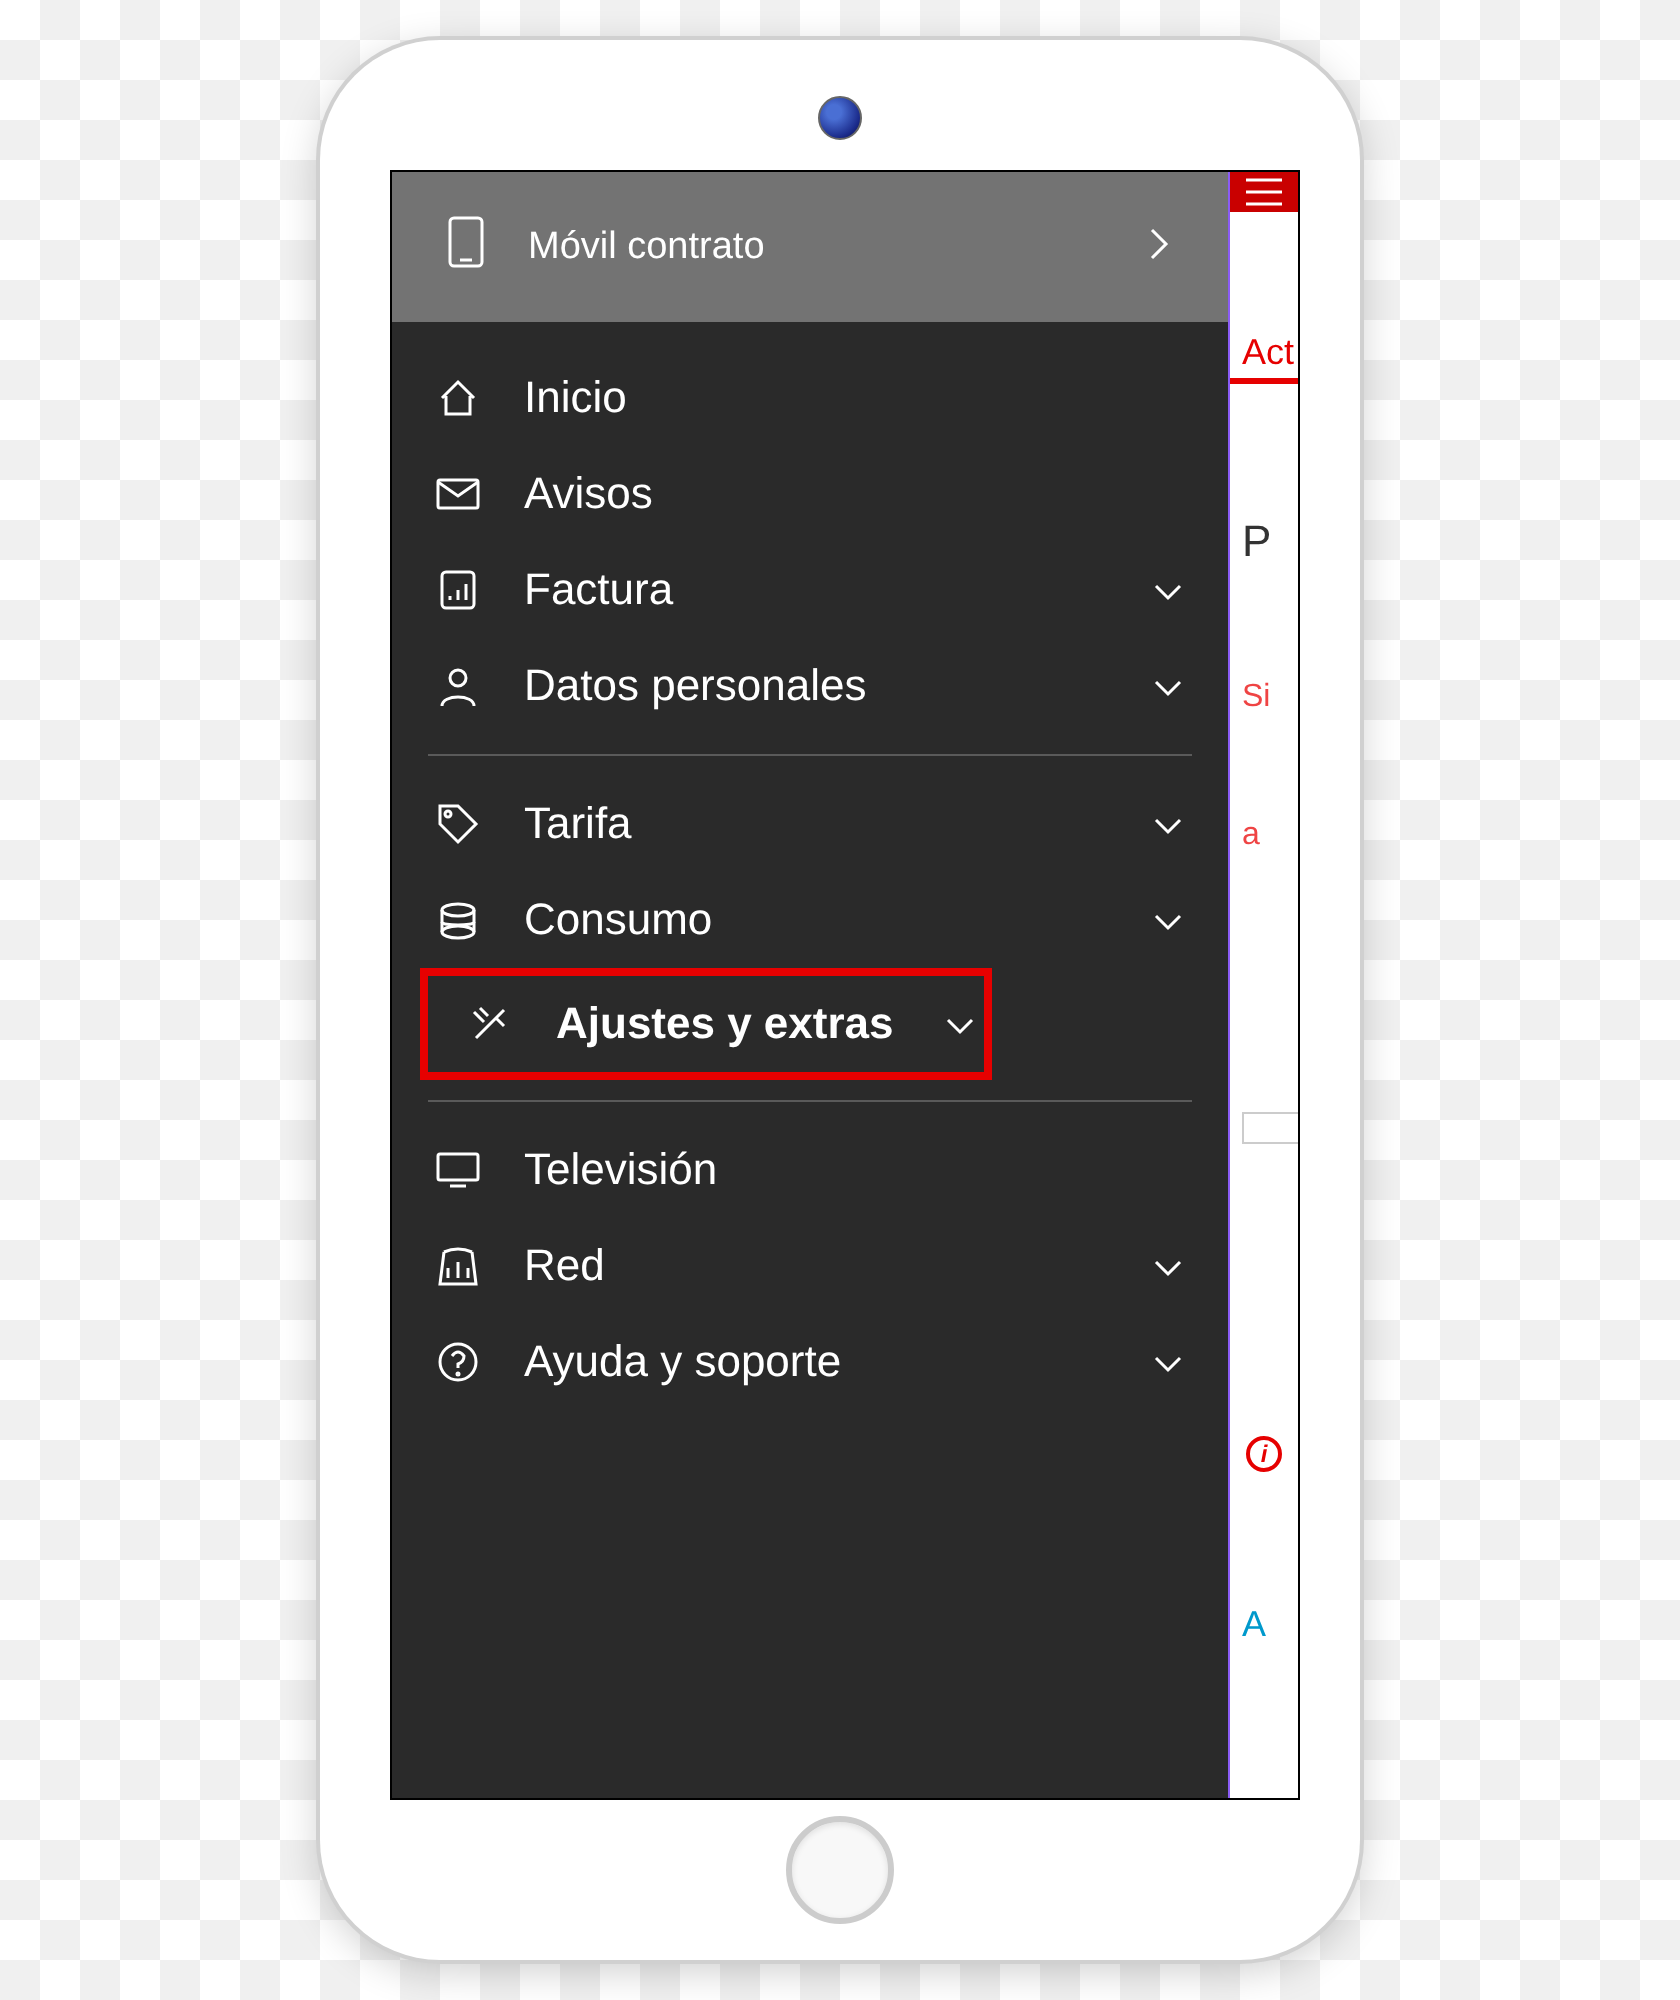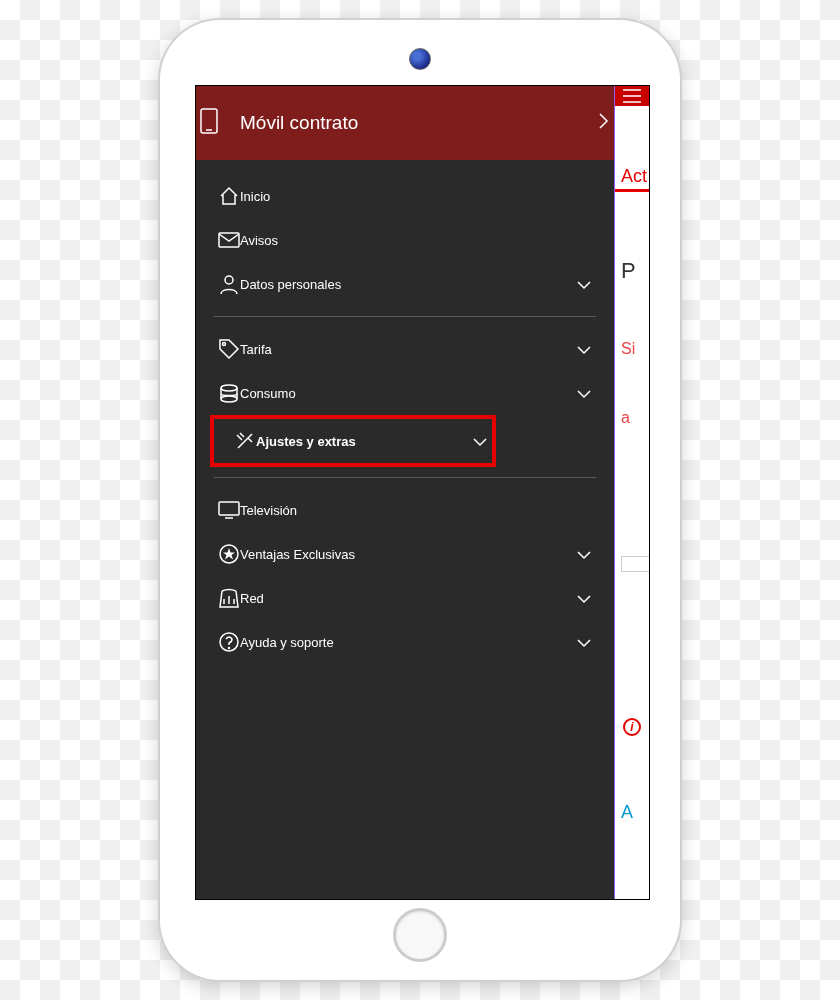--- a/index.html
+++ b/index.html
@@ -54,25 +54,25 @@
       border: 1px solid #000;
     }
     .sidebar {
       flex: 1;
       background: #fff;
       display: flex;
       flex-direction: column;
       min-width: 0;
     }
     .sidebar-header {
-      background: #7f1d1d;
+      background: #737373;
       color: #fff;
       display: flex;
       align-items: center;
-      padding: 22px 4px;
+      padding: 22px 28px;
       gap: 22px;
     }
     .sidebar-header .title {
       flex: 1;
       font-size: 19px;
       font-weight: 500;
     }
     .chevron-right {
       color: #fff;
       font-size: 22px;
@@ -80,22 +80,23 @@
     .menu {
       background: #2a2a2a;
       flex: 1;
       padding: 14px 18px;
       color: #fff;
       overflow-y: auto;
     }
     .menu-item {
       display: flex;
       align-items: center;
+      gap: 22px;
       padding: 11px 4px;
-      font-size: 13px;
+      font-size: 22px;
       cursor: pointer;
     }
     .menu-item .icon-box {
       width: 22px;
       height: 22px;
       display: flex;
       align-items: center;
       justify-content: center;
       flex-shrink: 0;
     }
@@ -202,20 +203,34 @@
             <svg width="22" height="16" viewBox="0 0 22 16">
                 <rect x="1" y="1" width="20" height="14" rx="1"></rect>
                 <polyline points="1,2 11,9 21,2"></polyline>
               </svg>
           </span>
           <span class="label">Avisos</span>
         </div>
         <div class="menu-item">
           <span class="icon-box">
             <svg width="20" height="22" viewBox="0 0 20 22">
+                <rect x="2" y="2" width="16" height="18" rx="2"></rect>
+                <line x1="6" y1="14" x2="6" y2="16"></line>
+                <line x1="10" y1="11" x2="10" y2="16"></line>
+                <line x1="14" y1="8" x2="14" y2="16"></line>
+              </svg>
+          </span>
+          <span class="label">Factura</span>
+          <span class="chevron"><svg width="16" height="10" viewBox="0 0 16 10" stroke-width="2.5">
+                <polyline points="2,2 8,8 14,2"></polyline>
+              </svg></span>
+        </div>
+        <div class="menu-item">
+          <span class="icon-box">
+            <svg width="20" height="22" viewBox="0 0 20 22">
                 <circle cx="10" cy="7" r="4"></circle>
                 <path d="M2 21 C2 15 18 15 18 21"></path>
               </svg>
           </span>
           <span class="label">Datos personales</span>
           <span class="chevron"><svg width="16" height="10" viewBox="0 0 16 10" stroke-width="2.5">
                 <polyline points="2,2 8,8 14,2"></polyline>
               </svg></span>
         </div>
 
@@ -263,32 +278,20 @@
         <hr class="menu-divider">
 
         <div class="menu-item">
           <span class="icon-box">
             <svg width="22" height="18" viewBox="0 0 22 18">
                 <rect x="1" y="1" width="20" height="13" rx="1"></rect>
                 <line x1="7" y1="17" x2="15" y2="17"></line>
               </svg>
           </span>
           <span class="label">Televisión</span>
-        </div>
-        <div class="menu-item">
-          <span class="icon-box">
-            <svg width="22" height="22" viewBox="0 0 22 22">
-                <circle cx="11" cy="11" r="9"></circle>
-                <polygon points="11,5 12.5,9.5 17,9.5 13.5,12 15,16.5 11,13.5 7,16.5 8.5,12 5,9.5 9.5,9.5" fill="#fff" stroke="none"></polygon>
-              </svg>
-          </span>
-          <span class="label">Ventajas Exclusivas</span>
-          <span class="chevron"><svg width="16" height="10" viewBox="0 0 16 10" stroke-width="2.5">
-                <polyline points="2,2 8,8 14,2"></polyline>
-              </svg></span>
         </div>
         <div class="menu-item">
           <span class="icon-box">
             <svg width="22" height="22" viewBox="0 0 22 22">
                 <path d="M4 4 Q11 1 18 4 M4 4 L2 20 L20 20 L18 4"></path>
                 <line x1="6" y1="12" x2="6" y2="17"></line>
                 <line x1="11" y1="9" x2="11" y2="17"></line>
                 <line x1="16" y1="12" x2="16" y2="17"></line>
               </svg>
           </span>

